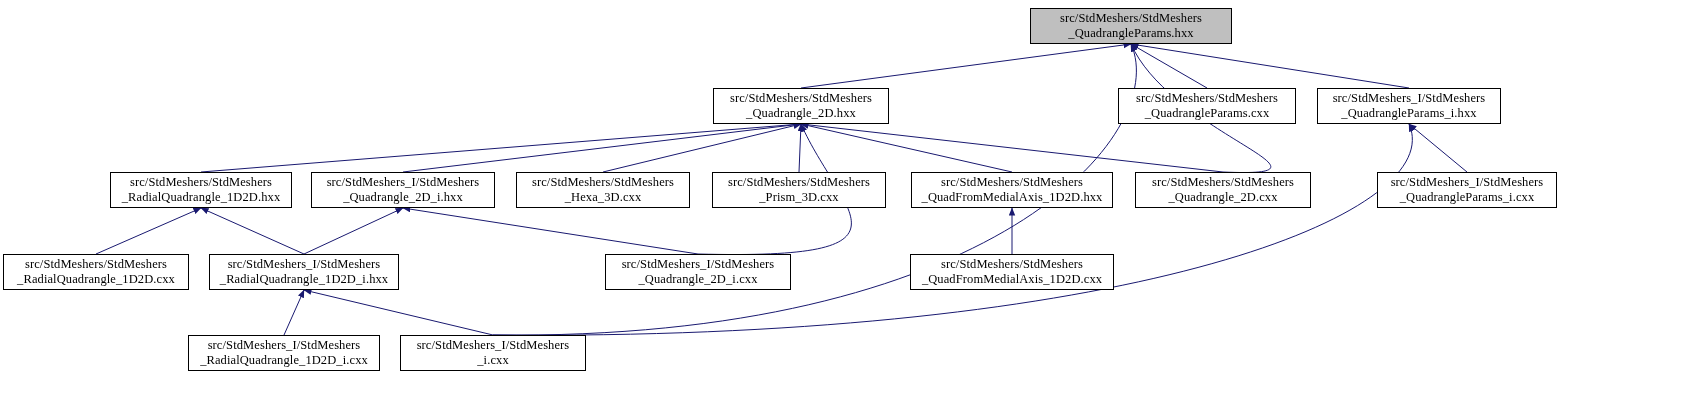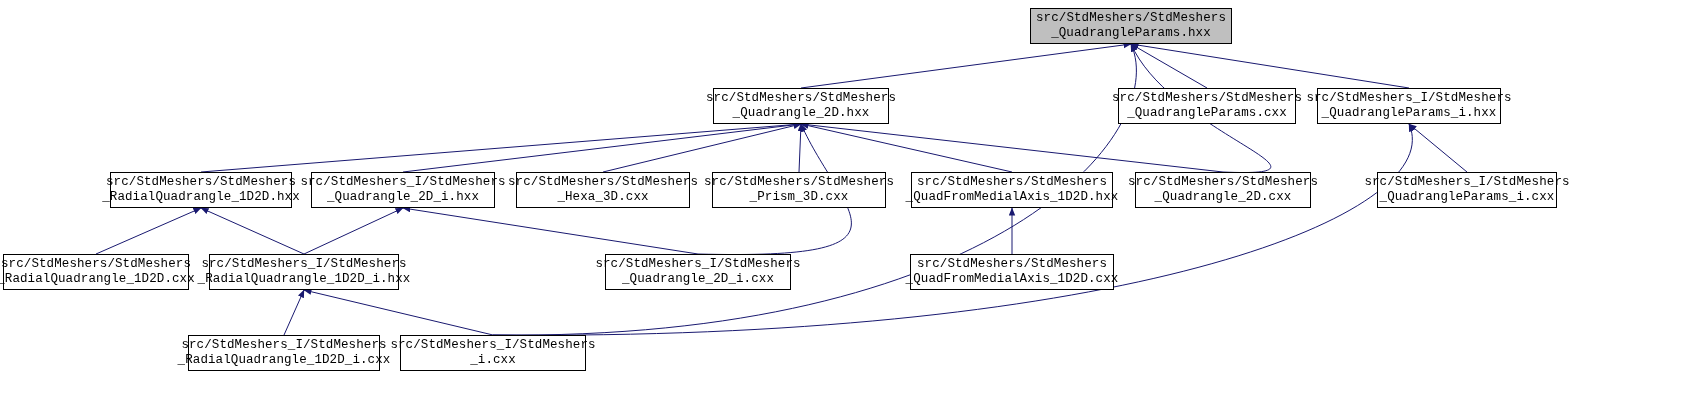--- a/index.html
+++ b/index.html
@@ -1,20 +1,20 @@
 <!DOCTYPE html>
 <html><head>
 <meta charset="utf-8">
 <style>
   html,body{margin:0;padding:0;background:#ffffff;}
   #canvas{
     position:relative;
     width:1694px;height:409px;
     background:#ffffff;
-    font-family:Liberation Mono, monospace;
+    font-family:Liberation Serif, serif;
     overflow:hidden;
   }
   svg#edges{position:absolute;left:0;top:0;width:1694px;height:409px;}
   .node{
     position:absolute;
     box-sizing:border-box;
     border:1px solid #000000;
     background:#ffffff;
     display:flex;
     align-items:center;

